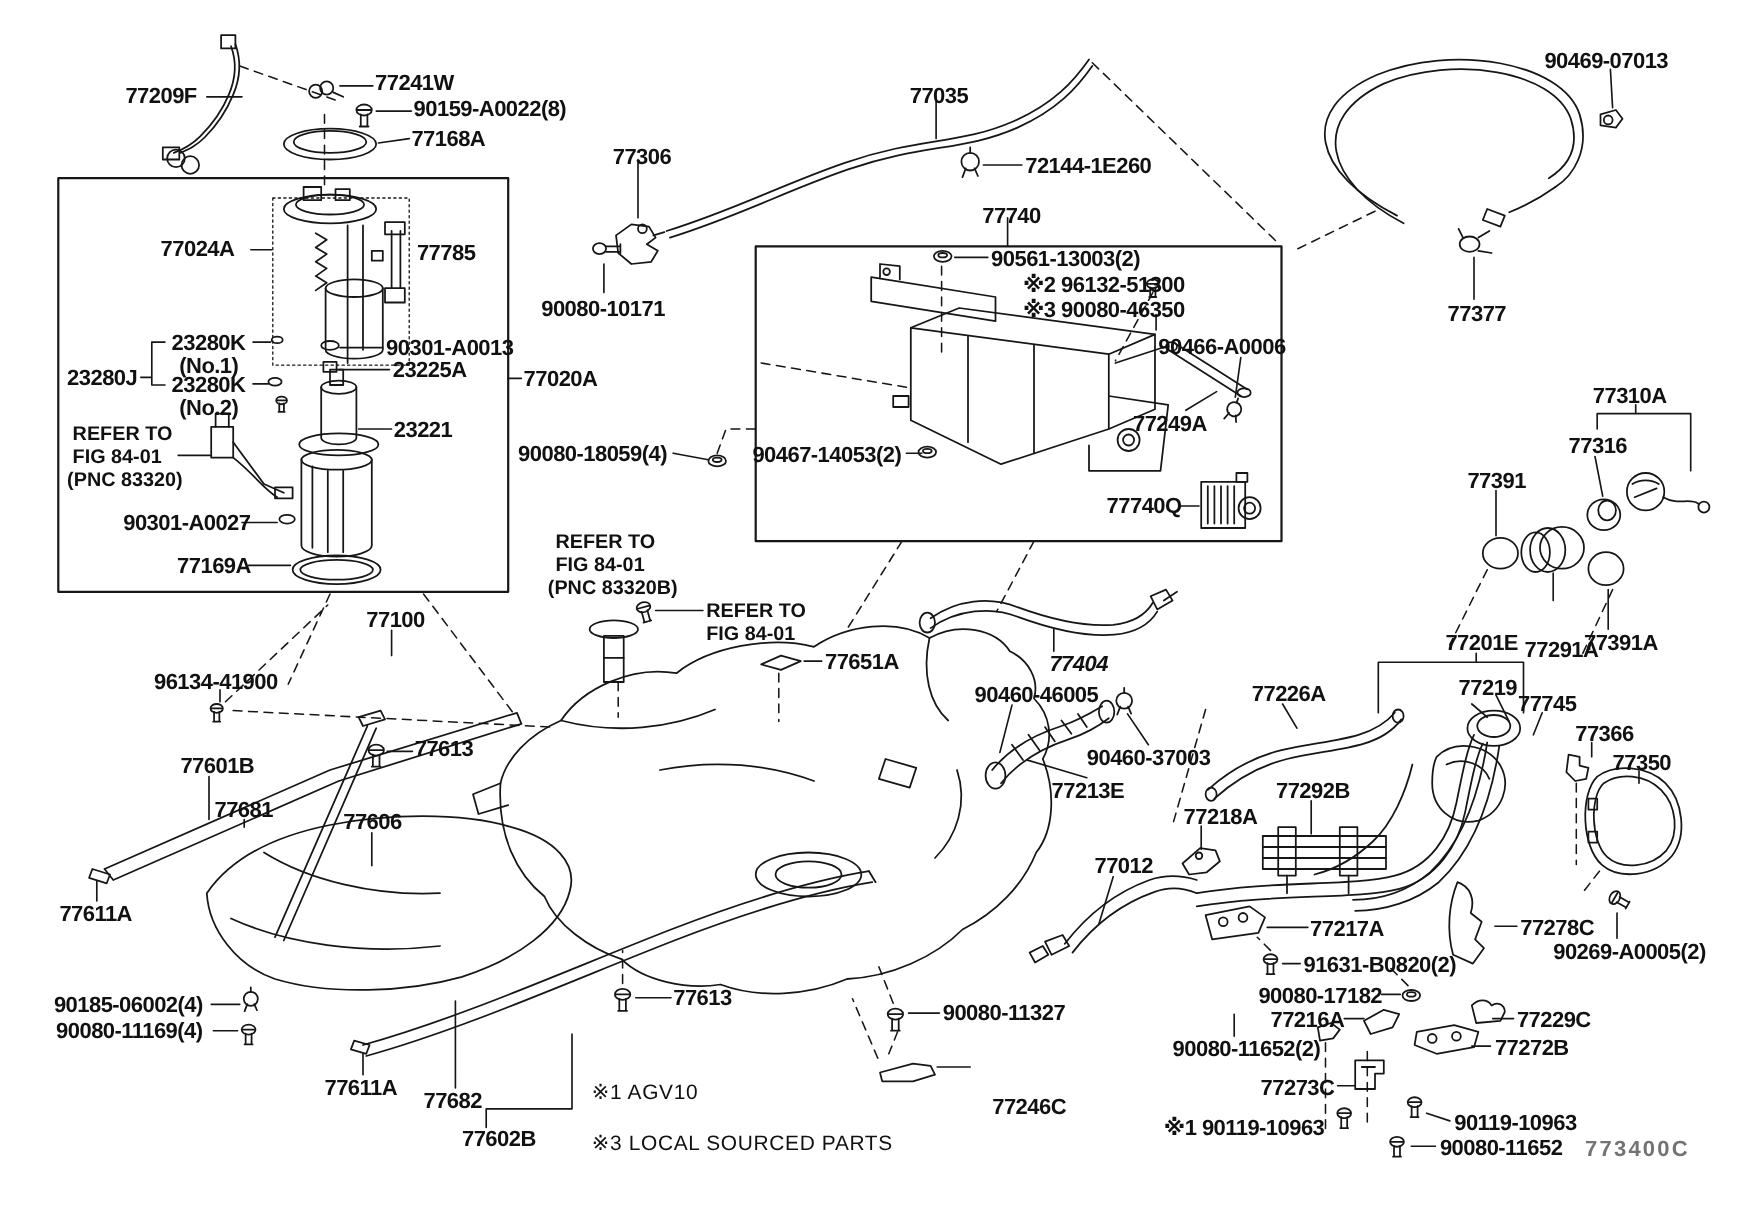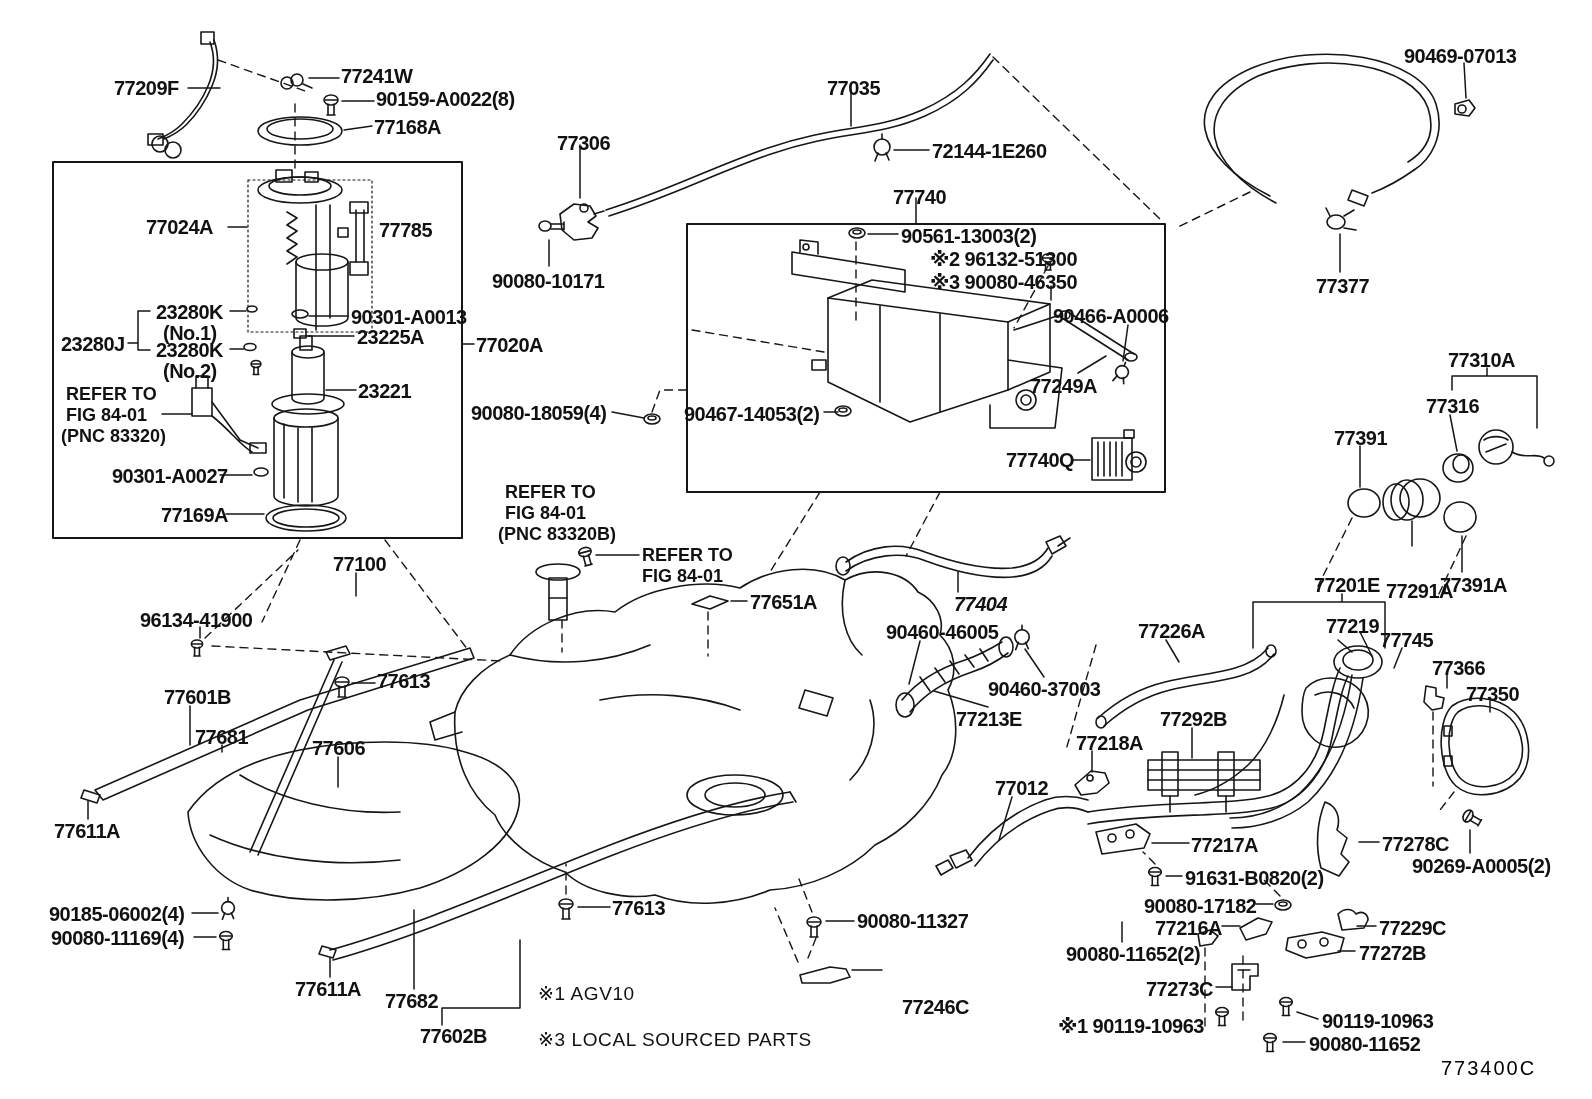--- a/index.html
+++ b/index.html
@@ -6,21 +6,21 @@
   #stage{position:relative;width:1592px;height:1099px;background:#ffffff;overflow:hidden;
          font-family:"Liberation Sans","DejaVu Sans",sans-serif;}
   #art{position:absolute;left:0;top:0;}
   #labels{position:absolute;left:0;top:0;width:100%;height:100%;}
   .lbl{position:absolute;font-weight:bold;font-size:20px;line-height:1;color:#111;
        letter-spacing:-0.5px;white-space:pre;
        font-family:"Liberation Sans","DejaVu Sans",sans-serif;}
   .lbl.sm{font-size:20px;}
   .lbl.ref{font-size:18px;letter-spacing:0;}
   .lbl.note{font-weight:normal;font-size:19px;letter-spacing:0.6px;}
-  .lbl.code{font-weight:normal;font-size:20px;letter-spacing:2px;color:#000000;margin-top:23px;}
+  .lbl.code{font-weight:bold;font-size:20px;letter-spacing:2px;color:#737373;}
   svg *{vector-effect:non-scaling-stroke;}
 </style>
 </head>
 <body>
 
 <div id="stage">
   <svg id="art" width="1592" height="1099" viewBox="0 0 1592 1099" fill="none" stroke="#161616" stroke-width="1.6" stroke-linecap="round" stroke-linejoin="round">
 
     <defs>
       <g id="bolt">

